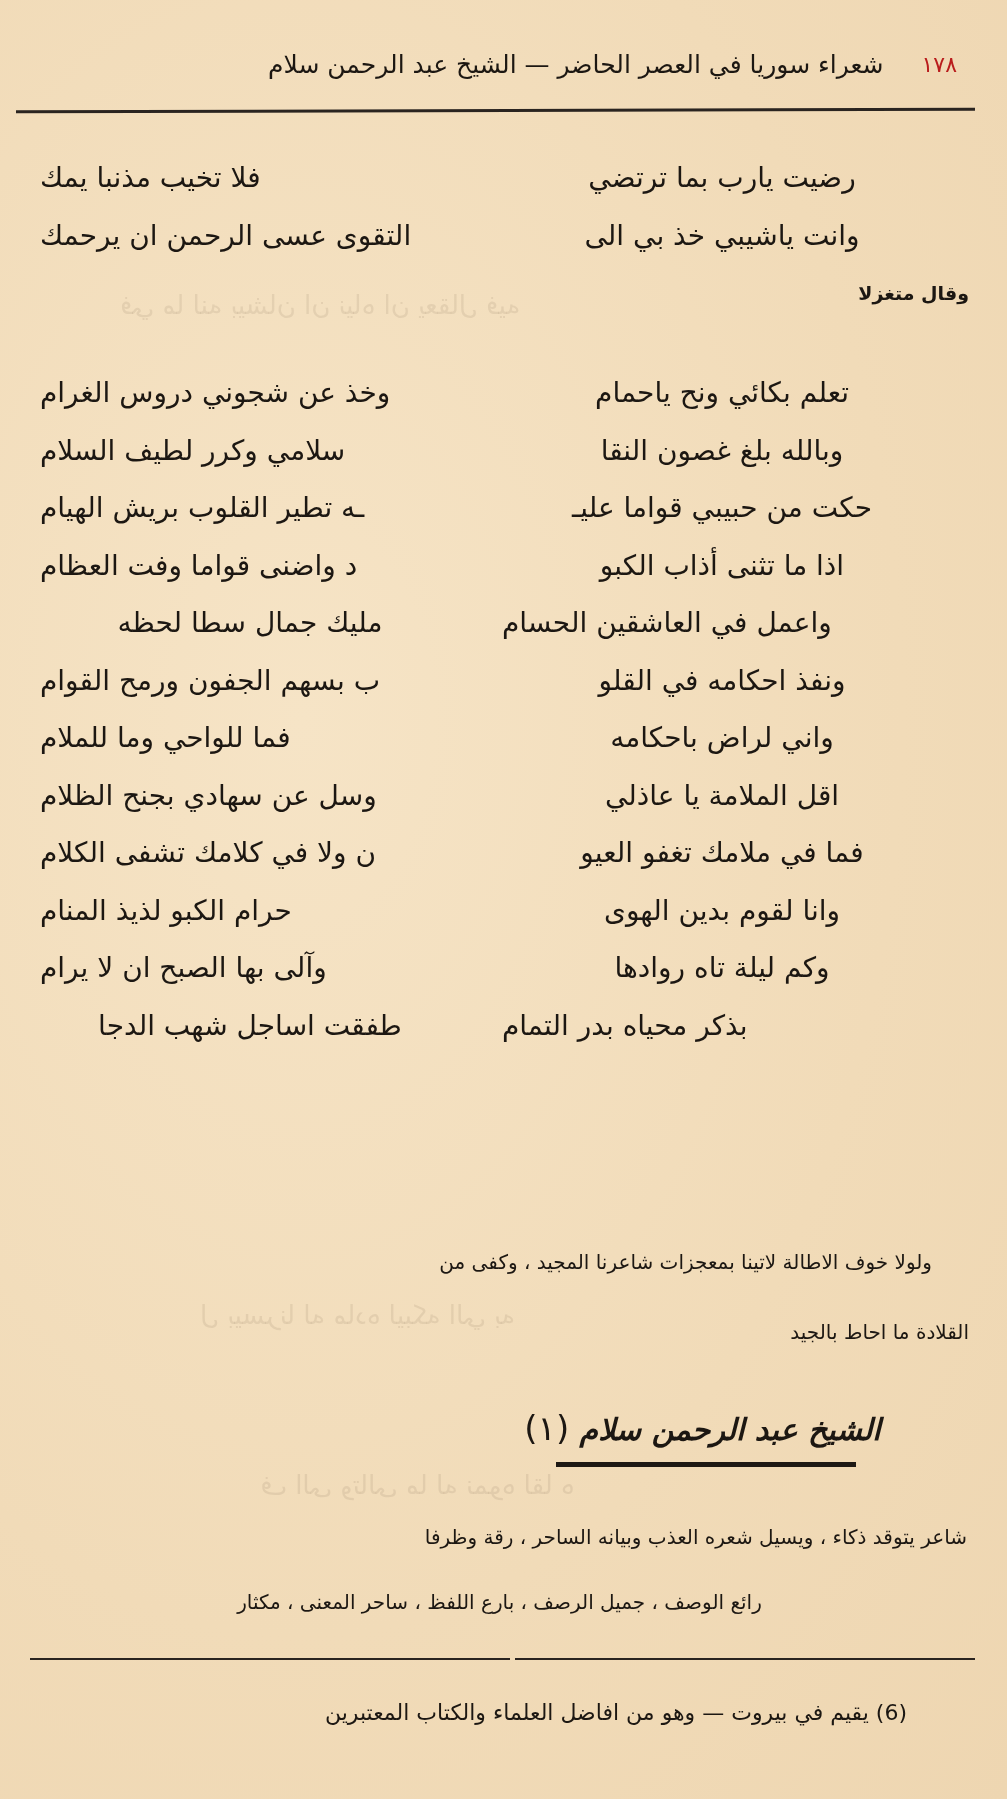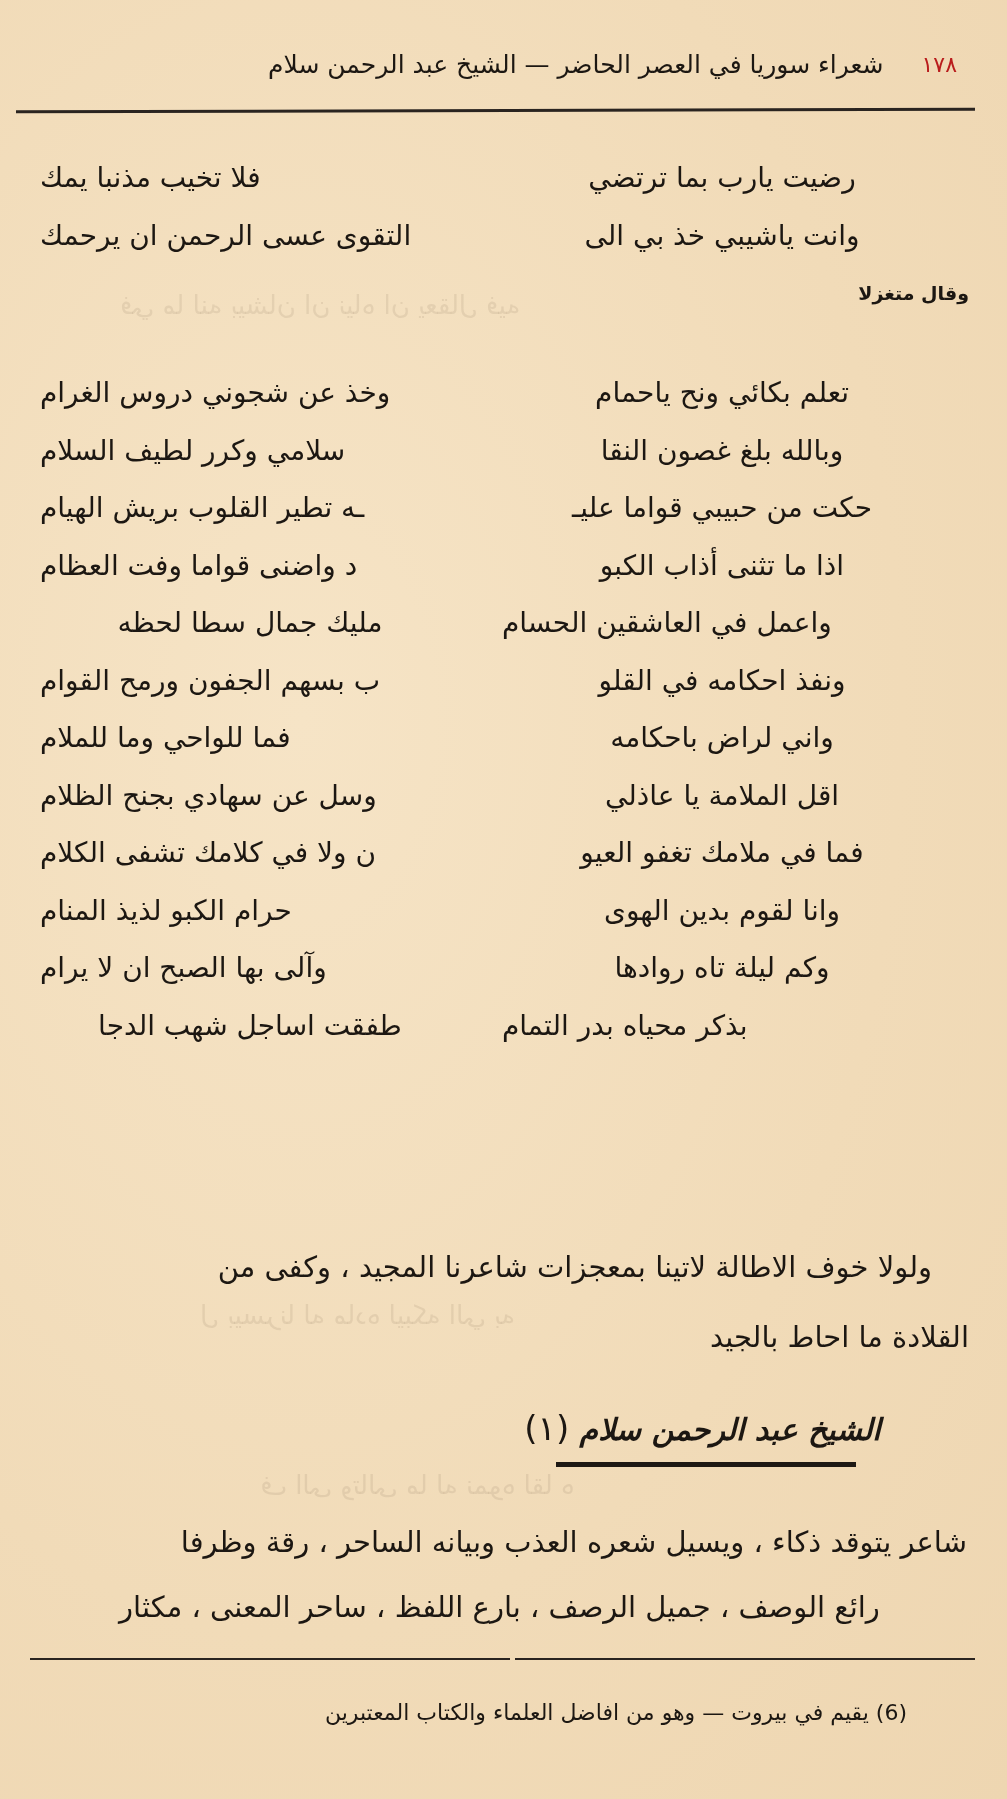--- a/index.html
+++ b/index.html
@@ -82,21 +82,21 @@
     right: 75px;
     left: 40px;
   }
   .verses-2 .verse-row {
     height: 57.5px;
   }
   .prose {
     position: absolute;
     right: 40px;
     left: 30px;
-    font-size: 29px;
+    font-size: 20px;
     white-space: nowrap;
     text-align: justify;
   }
   .section-title {
     position: absolute;
     top: 1408px;
     left: 510px;
     width: 385px;
     text-align: center;
     font-size: 30px;

